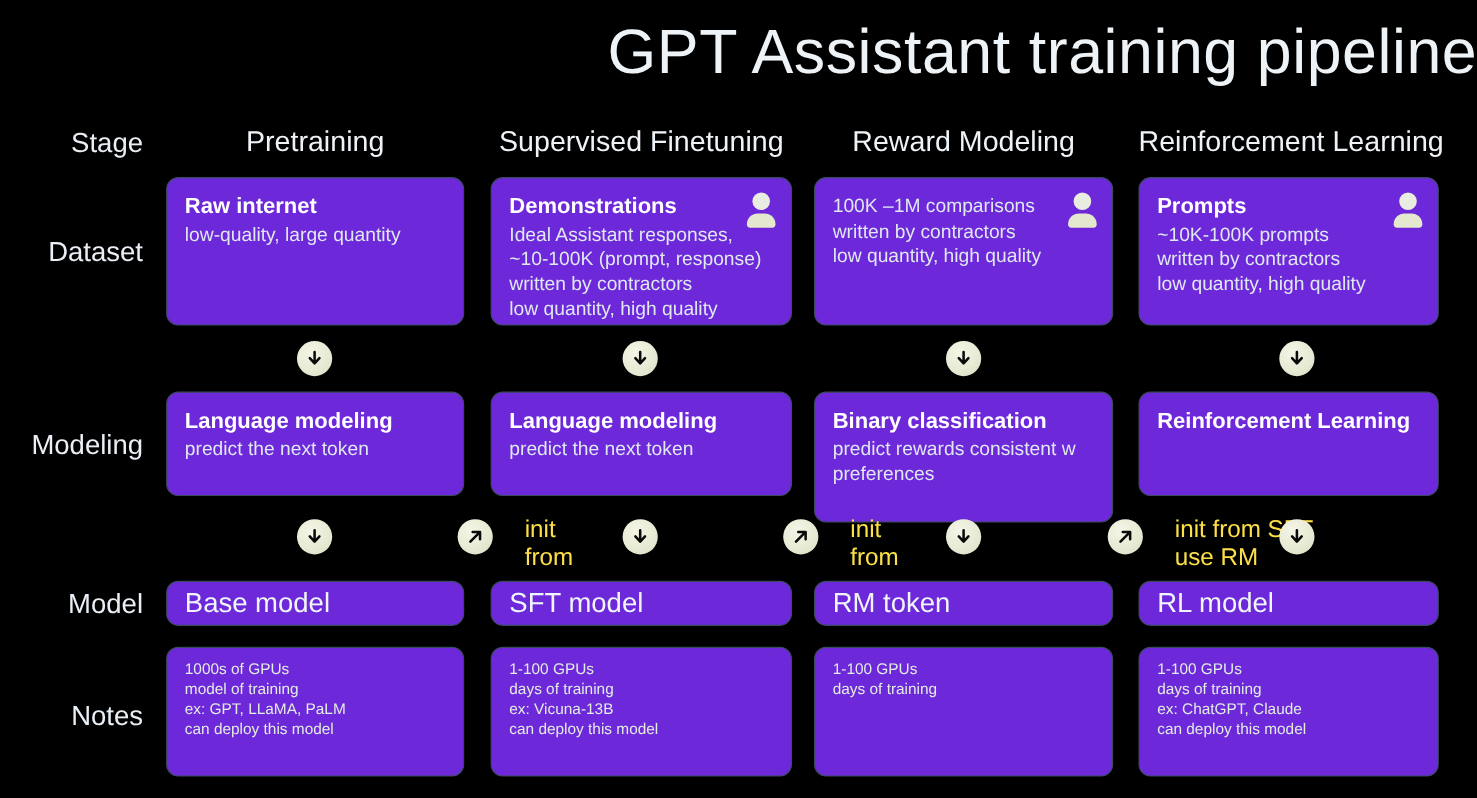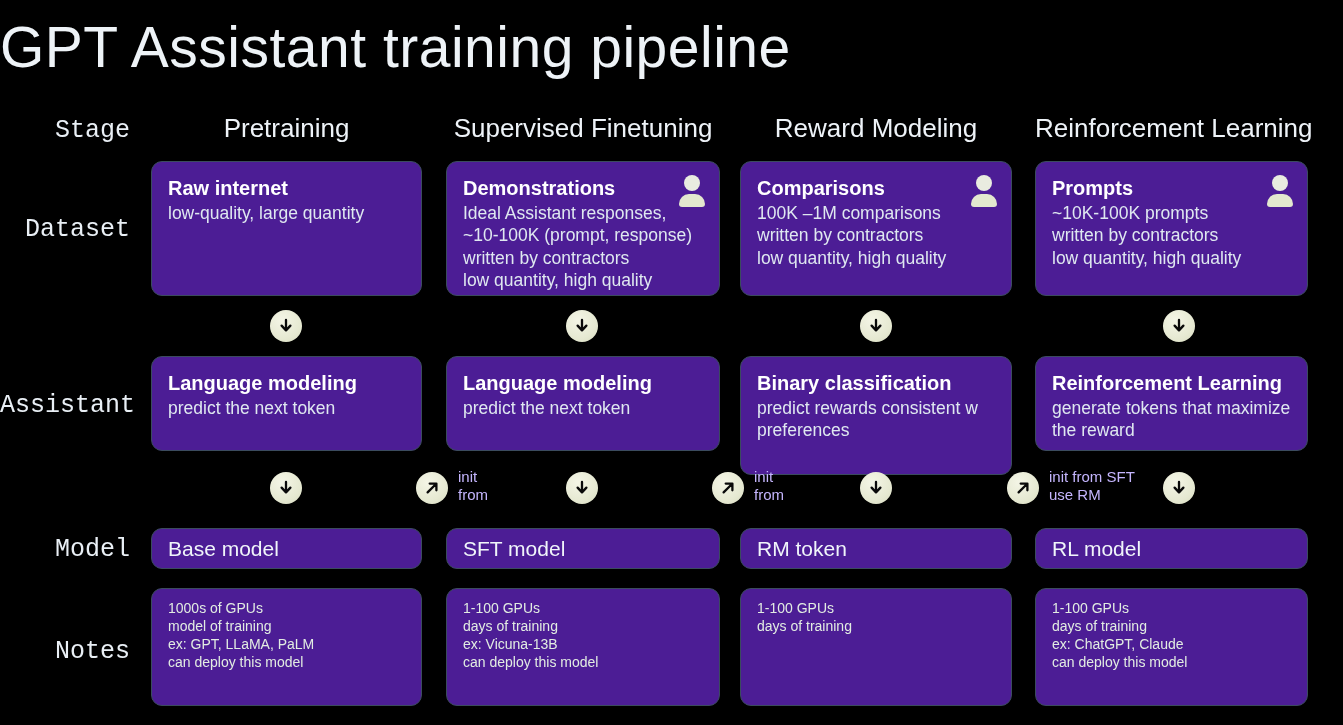--- a/index.html
+++ b/index.html
@@ -15,59 +15,58 @@
     color: #e8eef5;
     position: relative;
   }
 
   
   .title {
     position: absolute;
     left: 0;
     top: 14px;
     width: 1343px;
-    text-align: left;
+    text-align: right;
     font-size: 57px;
     font-weight: 400;
     letter-spacing: 0.5px;
     color: #eef3f7;
     white-space: nowrap;
   }
 
   
   .row-label {
     position: absolute;
     left: 0;
     width: 130px;
     text-align: right;
     font-size: 25px;
     font-weight: 400;
     color: #e9eff5;
     white-space: nowrap;
-    font-family: Liberation Mono, monospace;
   }
 
   
   .stage-head {
     position: absolute;
     top: 113px;
     text-align: center;
     font-size: 26px;
     font-weight: 400;
     color: #eef3f8;
     white-space: nowrap;
   }
 
   
   .card {
     position: absolute;
     box-sizing: border-box;
     border: 1px solid #3b4b5e;
     border-radius: 11px;
-    background: #4c1d95;
+    background: #6d28d9;
     padding: 14px 16px 10px 16px;
     overflow: hidden;
   }
   .card-title {
     font-size: 20px;
     font-weight: 700;
     color: #ffffff;
     line-height: 1.24;
     margin: 0 0 1px 0;
     white-space: nowrap;
@@ -88,21 +87,21 @@
     line-height: 1.275;
   }
 
   
   .model-card {
     display: flex;
     align-items: center;
     padding: 0 16px;
   }
   .model-label {
-    font-size: 21px;
+    font-size: 25px;
     font-weight: 400;
     color: #f0f5fa;
     white-space: nowrap;
   }
 
   
   .person-icon {
     position: absolute;
     right: 14px;
     top: 13px;
@@ -137,34 +136,35 @@
     background: radial-gradient(circle at 38% 32%, #f4f5e6 0%, #e6e9d2 62%, #d8dcc0 100%);
     display: flex;
     align-items: center;
     justify-content: center;
   }
   .arrow-badge svg { display: block; }
 
   
   .arrow-caption {
     position: absolute;
-    font-size: 15px;
+    font-size: 22px;
     line-height: 1.2;
-    color: #c4b5fd;
+    color: #fde047;
     white-space: pre-line;
+    margin-left: 19px;
   }
 </style>
 </head>
 <body>
 
 <div class="title">GPT Assistant training pipeline</div>
 
 <div class="row-label" style="top:116px">Stage</div>
 <div class="row-label" style="top:215px">Dataset</div>
-<div class="row-label" style="top:391px">Assistant</div>
+<div class="row-label" style="top:391px">Modeling</div>
 <div class="row-label" style="top:535px">Model</div>
 <div class="row-label" style="top:637px">Notes</div>
 
 <div class="stage-head" style="left:151px;width:271px">Pretraining</div>
 <div class="stage-head" style="left:446px;width:274px">Supervised Finetuning</div>
 <div class="stage-head" style="left:740px;width:272px">Reward Modeling</div>
 <div class="stage-head" style="left:1035px;width:273px">Reinforcement Learning</div>
 
 <div class="card" style="left:151px;top:161px;width:271px;height:135px">
   <div class="card-title">Raw internet</div>
@@ -181,21 +181,20 @@
   <div class="card-line">~10-100K (prompt, response)</div>
   <div class="card-line">written by contractors</div>
   <div class="card-line">low quantity, high quality</div>
 </div>
 
 <div class="card" style="left:740px;top:161px;width:272px;height:135px">
   <div class="person-icon">
     <div class="head"></div>
     <div class="body"></div>
   </div>
-  <div class="card-title">Comparisons</div>
   <div class="card-line">100K –1M comparisons</div>
   <div class="card-line">written by contractors</div>
   <div class="card-line">low quantity, high quality</div>
 </div>
 
 <div class="card" style="left:1035px;top:161px;width:273px;height:135px">
   <div class="person-icon">
     <div class="head"></div>
     <div class="body"></div>
   </div>
@@ -236,21 +235,20 @@
   <div class="card-line wrap">predict the next token</div>
 </div>
 
 <div class="card" style="left:740px;top:356px;width:272px;height:119px">
   <div class="card-title">Binary classification</div>
   <div class="card-line wrap">predict rewards consistent w preferences</div>
 </div>
 
 <div class="card" style="left:1035px;top:356px;width:273px;height:95px">
   <div class="card-title">Reinforcement Learning</div>
-  <div class="card-line wrap">generate tokens that maximize the reward</div>
 </div>
 
 <div class="arrow-badge" style="left:270px;top:472px">
   <svg width="18" height="18" viewBox="0 0 18 18">
       <path d="M9 3 L9 12.5 M4.6 8.6 L9 13.4 L13.4 8.6" fill="none" stroke="#0a0a0a" stroke-width="2.3" stroke-linecap="round" stroke-linejoin="round"></path>
     </svg>
 </div>
 
 <div class="arrow-badge" style="left:416px;top:472px">
   <svg width="18" height="18" viewBox="0 0 18 18">

